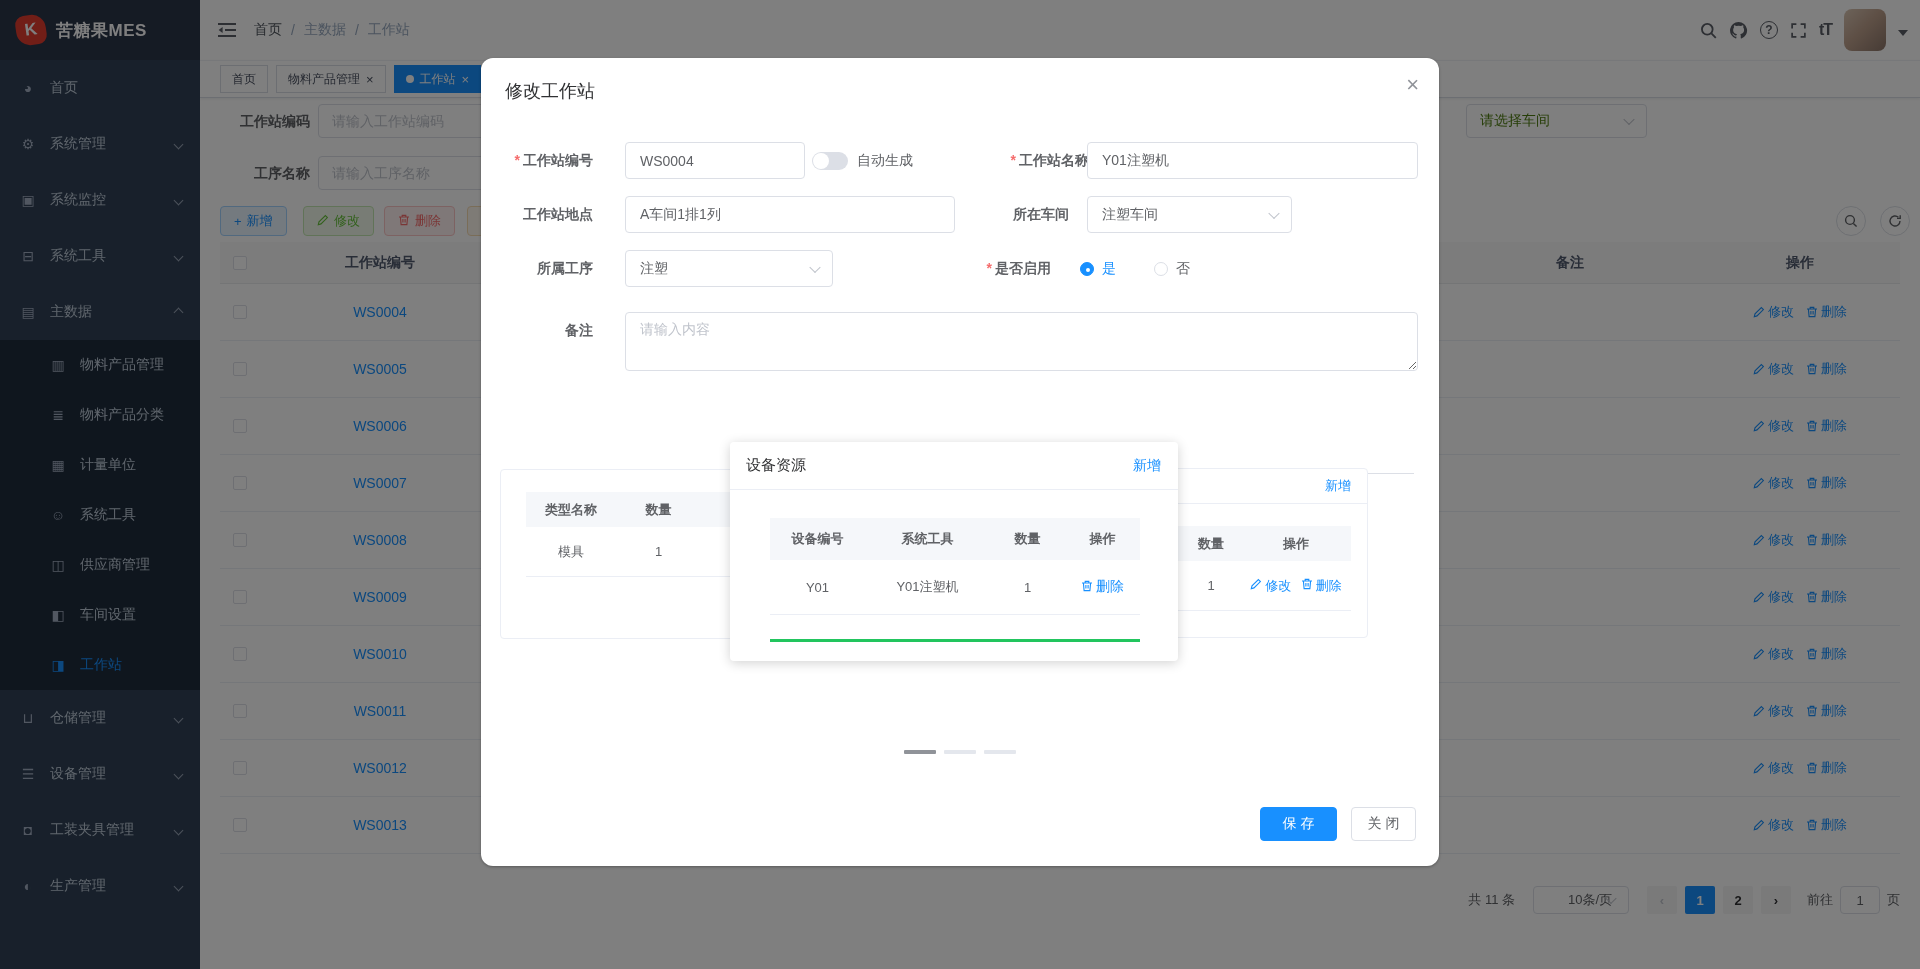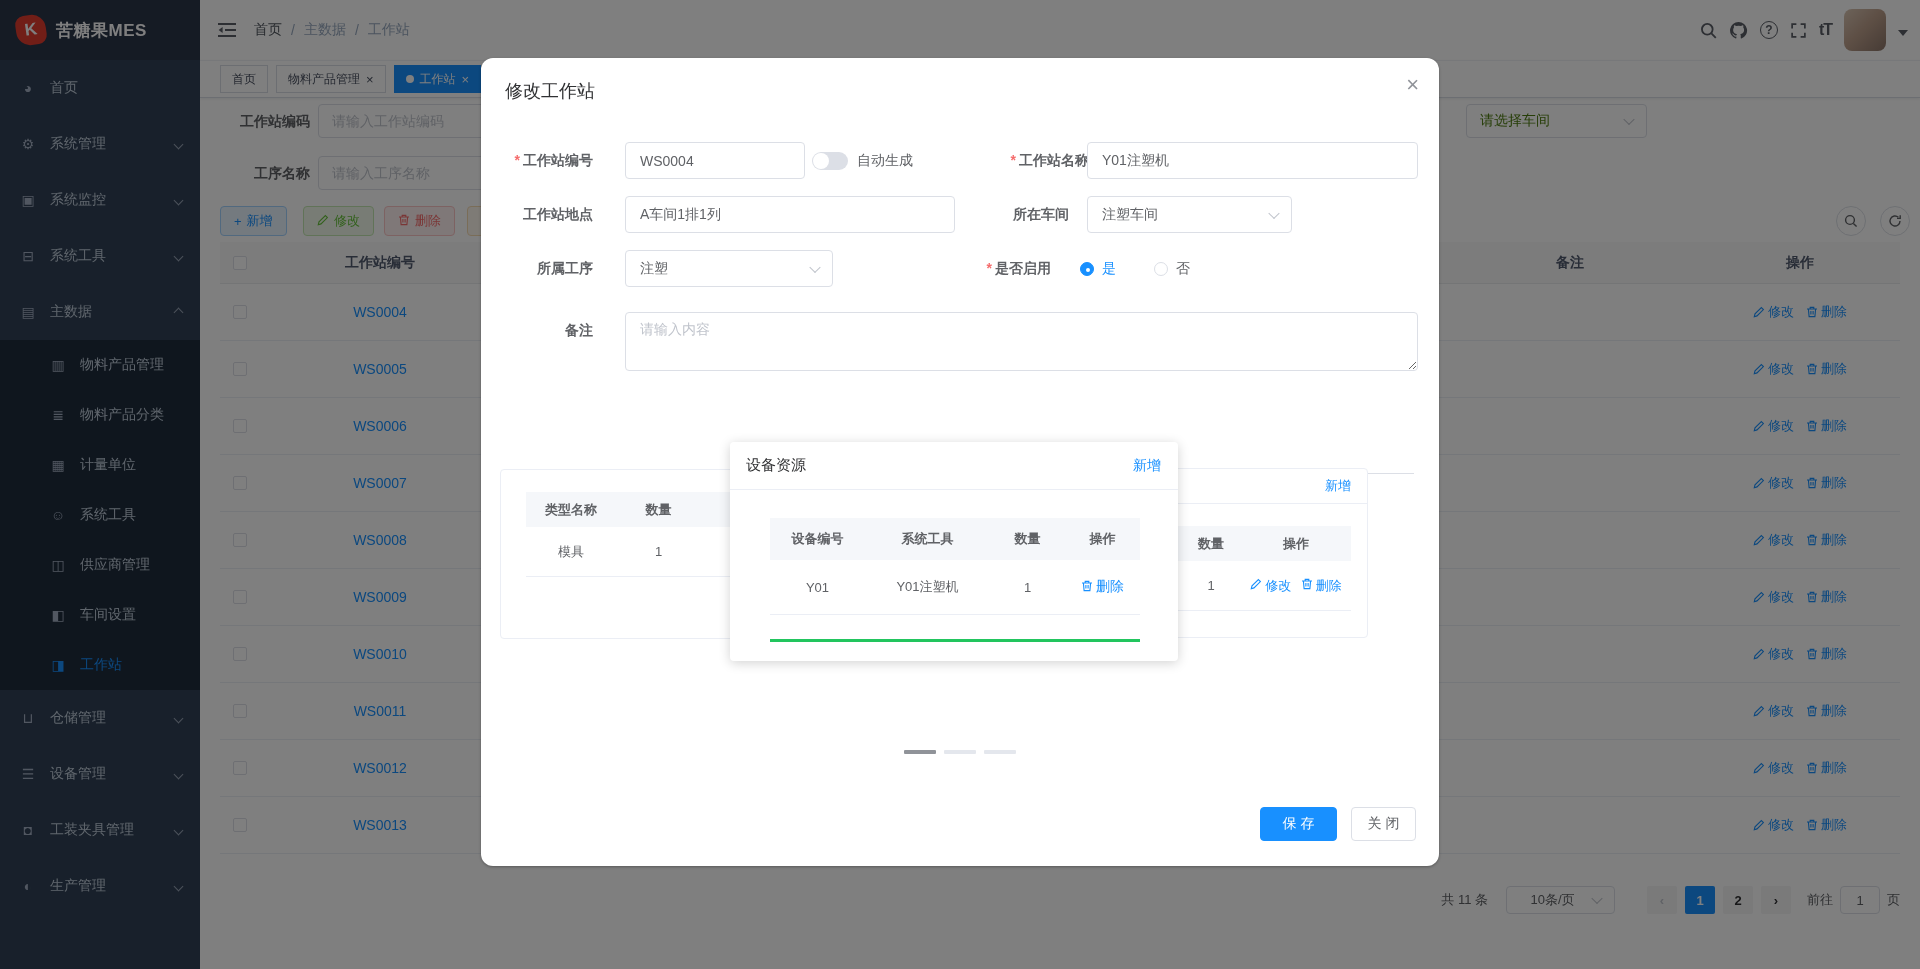--- a/index.html
+++ b/index.html
@@ -60,21 +60,21 @@
   .c-code{width:240px;text-align:center}
   .c-mid{flex:1}
   .c-remark{width:260px;text-align:center}
   .c-op{width:200px;text-align:center;display:flex;align-items:center;justify-content:center}
   .cb{width:14px;height:14px;border:1px solid #dcdfe6;border-radius:2px;background:#fff;cursor:pointer}
   .ws-link{color:#1890ff;cursor:pointer}
   .op-link{color:#1890ff;font-size:13px;display:inline-flex;align-items:center;gap:3px;margin:0 6px;cursor:pointer}
   
   .pager{position:absolute;left:220px;top:884px;width:1680px;height:32px;display:flex;align-items:center;justify-content:flex-end;font-size:13px;color:#606266}
   .pg-total{margin-right:18px}
-  .pg-size{position:relative;width:109px;height:28px;border:1px solid #dcdfe6;border-radius:4px;display:flex;align-items:center;justify-content:center;padding-right:16px;color:#606266;margin-right:28px;cursor:pointer}
+  .pg-size{position:relative;width:96px;height:28px;border:1px solid #dcdfe6;border-radius:4px;display:flex;align-items:center;justify-content:flex-end;padding-right:16px;color:#606266;margin-right:14px;cursor:pointer}
   .pg-btn{min-width:30px;height:28px;margin:0 4px;border-radius:2px;background:#f4f4f5;display:flex;align-items:center;justify-content:center;color:#303133;font-weight:700;cursor:pointer}
   .pg-prev{color:#c0c4cc}
   .pg-btn.active{background:#1890ff;color:#fff}
   .pg-goto{margin-left:12px;display:flex;align-items:center;gap:7px}
   .goto-input{width:40px;height:28px;border:1px solid #dcdfe6;border-radius:4px;text-align:center;font-size:13px;color:#606266;outline:none}
   
   .overlay{position:absolute;inset:0;background:rgba(0,0,0,.5);z-index:50}
   .modal{position:absolute;left:481px;top:58px;width:958px;height:808px;background:#fff;border-radius:12px;box-shadow:0 1px 3px rgba(0,0,0,.3);z-index:60;padding:0 0 0 0}
   .m-title{position:absolute;left:24px;top:21px;font-size:18px;color:#303133}
   .m-close{position:absolute;right:20px;top:14px;font-size:22px;color:#909399;cursor:pointer}

